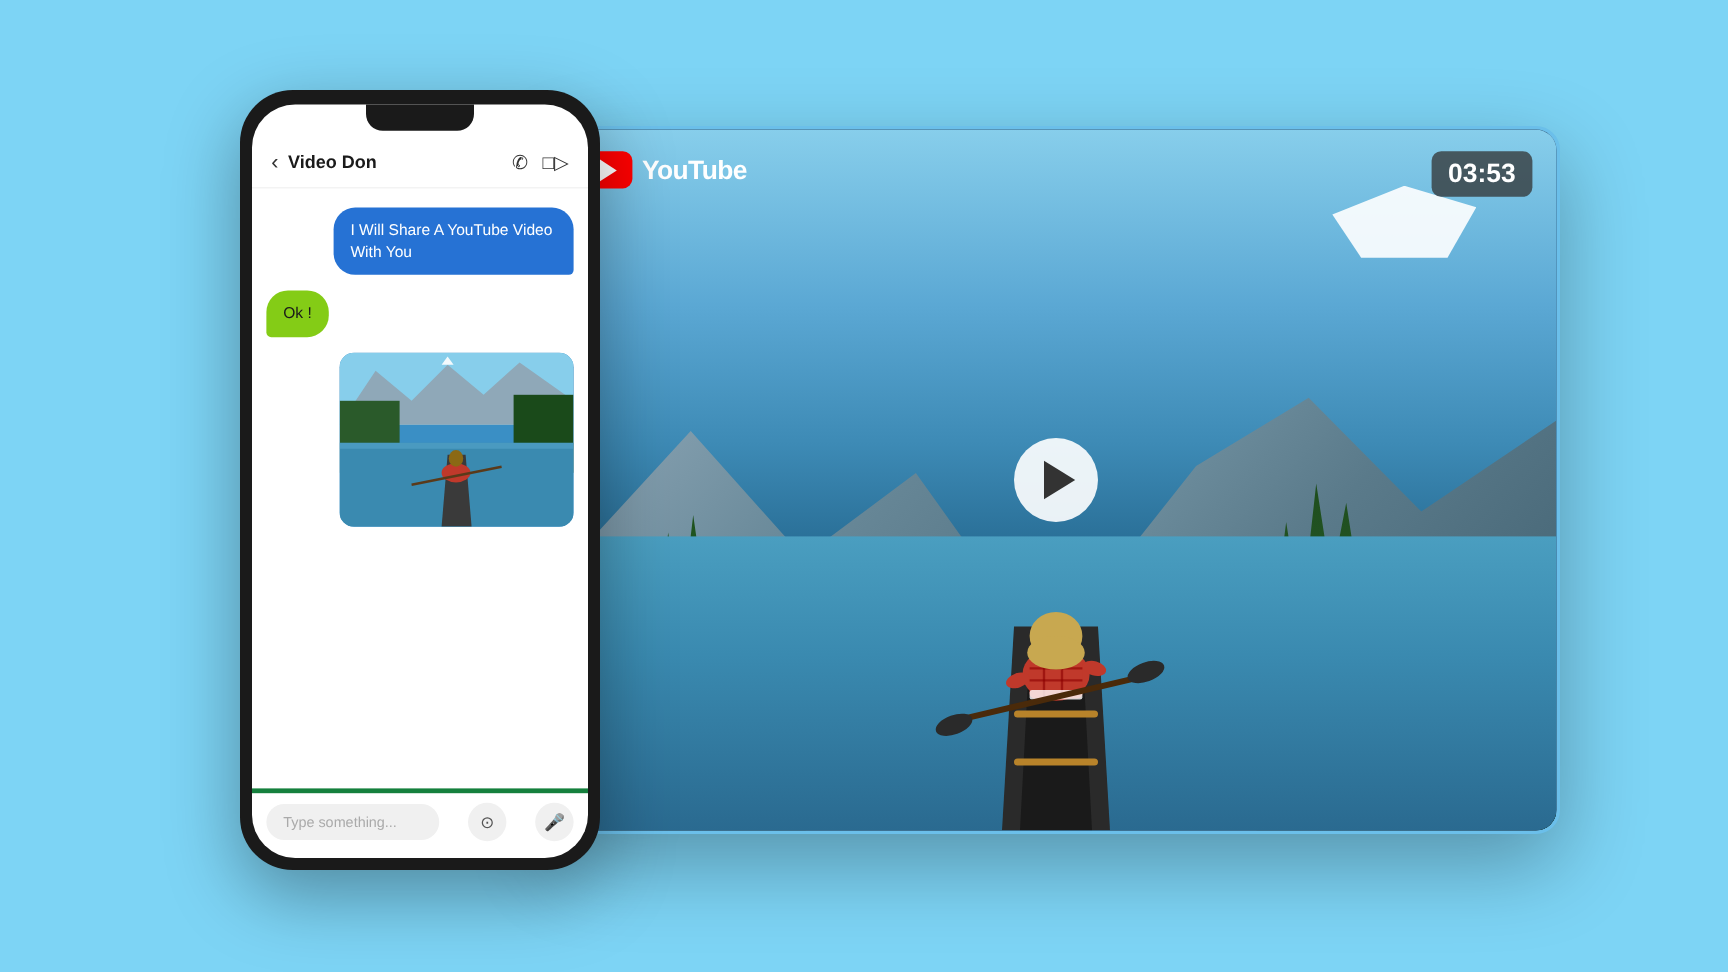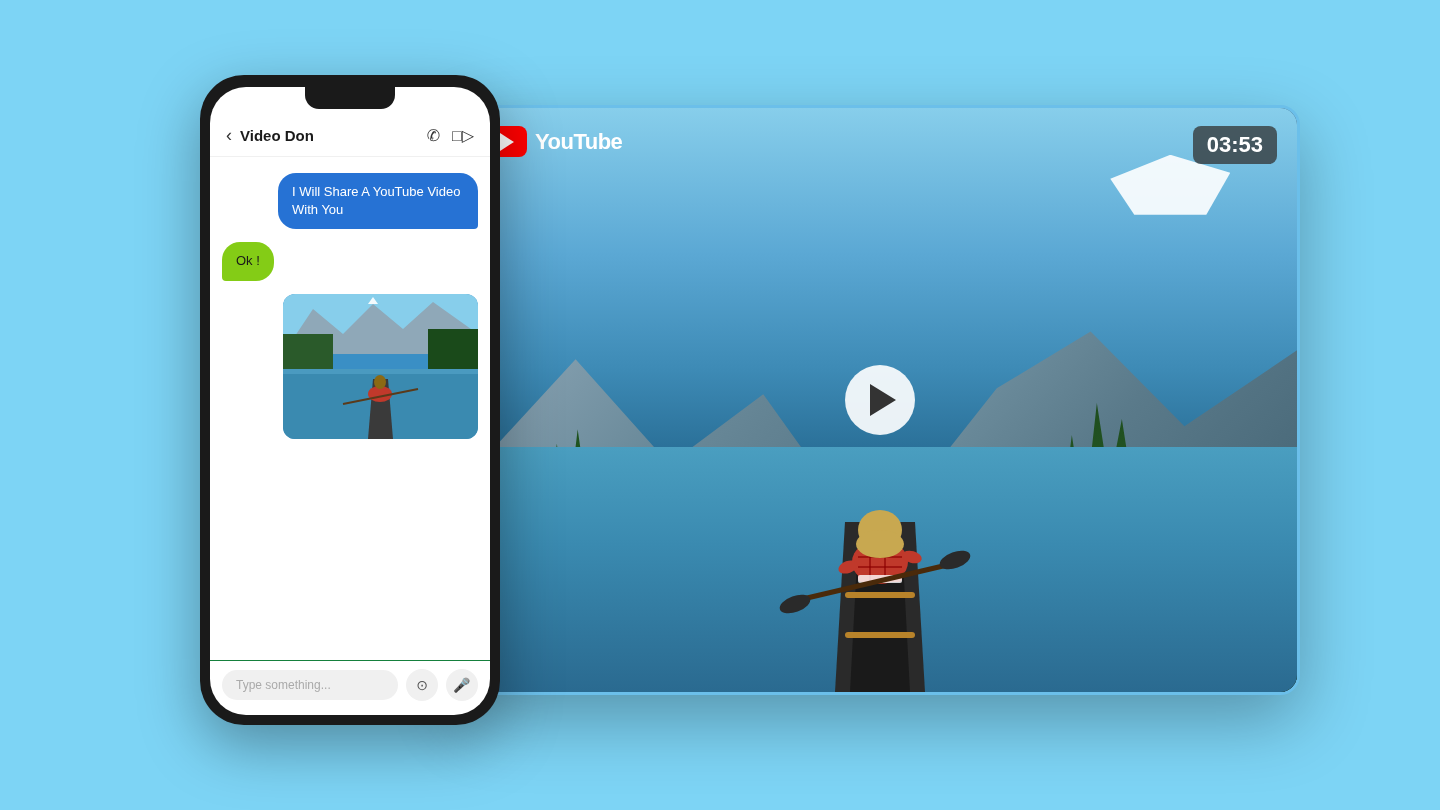--- a/index.html
+++ b/index.html
@@ -139,22 +139,22 @@
     .lake-scene-small {
       width: 100%;
       height: 100%;
     }
 
     
     .phone-bottom {
       padding: 8px 12px 14px;
       display: flex;
       align-items: center;
-      gap: 8px;
-      border-top: 1px solid #15803d;
+      gap: 24px;
+      border-top: 4px solid #15803d;
     }
 
     .type-input {
       flex: 1;
       background: #f0f0f0;
       border-radius: 20px;
       padding: 8px 14px;
       font-size: 12px;
       color: #aaa;
     }

